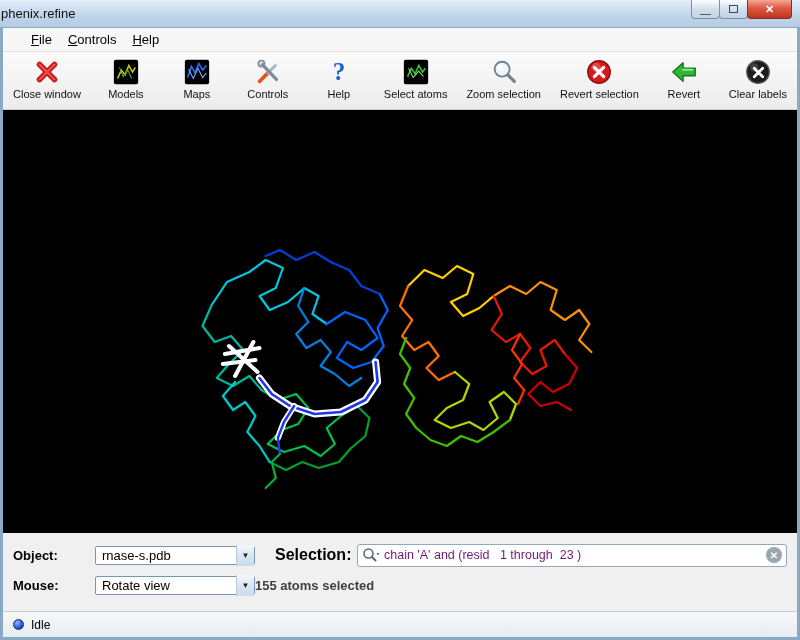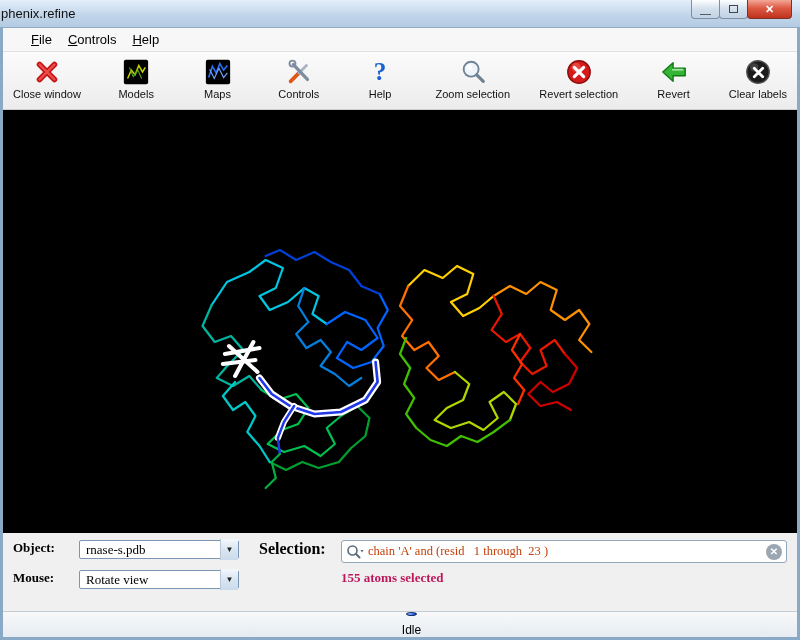--- a/index.html
+++ b/index.html
@@ -28,39 +28,39 @@
              display:flex; align-items:flex-start; justify-content:space-between; padding:4px 8px 0 8px; }
   .tool { display:flex; flex-direction:column; align-items:center; font-size:11px; color:#111;
           min-width:56px; padding:1px 2px; }
   .tool .ticon { width:30px; height:30px; display:flex; align-items:center; justify-content:center; }
   .tool .tlabel { margin-top:1px; white-space:nowrap; }
   
   .viewport { flex:1; background:#000; border-top:1px solid #44false; position:relative; overflow:hidden; }
   .viewport svg { display:block; width:100%; height:100%; }
   
   .bottompanel { height:78px; background:#f0f0f0; padding:7px 10px 4px 10px; }
-  .ctl-row { display:flex; height:30px;font-family:Liberation Serif, serif; }
+  .ctl-row { display:flex; align-items:center; height:30px; }
   .ctl-label { width:66px; font-weight:bold; font-size:13px; }
   .sel-label { width:82px; font-weight:bold; font-size:16px; margin-left:20px; }
   .combo { width:160px; height:19px; background:#fff; border:1px solid #7a96b4; border-radius:2px;
-           display:flex; align-items:center; font-size:13px; position:relative; }
+           display:flex; align-items:center; font-size:13px; position:relative;margin-left:16px; }
   .combo .combo-text { flex:1; padding-left:6px; overflow:hidden; white-space:nowrap; }
   .combo .combo-arrow { width:18px; height:21px; border-left:1px solid #b9c8d8;
            background:linear-gradient(#f4f8fc,#d9e5f1 50%,#cbdbeb); display:flex; align-items:center;
            justify-content:center; font-size:8px; color:#222; }
   .searchfield { flex:1; height:23px; background:#fff; border:1px solid #94a8bc; border-radius:3px;
                  display:flex; align-items:center; padding:0 4px; font-size:12.5px; }
   .sf-mag { width:22px; display:flex; align-items:center; }
-  .sf-text { flex:1; white-space:pre; overflow:hidden; color:#c2410c; }
+  .sf-text { flex:1; white-space:pre; overflow:hidden; color:#701a75; }
   .sf-clear { width:16px; height:16px; border-radius:50%; background:#9aa6b2; color:#fff;
               display:flex; align-items:center; justify-content:center; font-size:10px; font-weight:bold; }
-  .atoms-selected { margin-left:102px; color:#be185d; font-weight:bold; font-size:13px; }
+  .atoms-selected { color:#404040; font-weight:bold; font-size:13px; }
   
   .statusbar { height:26px; background:linear-gradient(#f8f8f8,#e6ecf2); border-top:1px solid #c4ccd4;
-               display:flex; align-items:center; padding-left:23px; font-size:12px; gap:7px;flex-direction:column; }
+               display:flex; align-items:center; padding-left:10px; font-size:12px; gap:7px; }
   .status-dot { width:11px; height:11px; border-radius:50%;
                 background:radial-gradient(circle at 35% 30%, #8cb6ff, #1a46c8 70%, #0b2a80);
                 border:1px solid #123070; }
 </style>
 </head>
 <body>
 
 <div class="window">
 
   <div class="titlebar">
@@ -132,20 +132,30 @@
 
     <div class="tool">
       <span class="ticon">
         <svg width="28" height="28" viewBox="0 0 30 30">
             <text x="15" y="24" text-anchor="middle" font-size="27" font-weight="bold" fill="#1a62d0" font-family="Liberation Serif, serif">?</text>
           </svg>
       </span>
       <span class="tlabel">Help</span>
     </div>
 
+    <div class="tool">
+      <span class="ticon">
+        <svg width="28" height="28" viewBox="0 0 30 30">
+            <rect x="2" y="2" width="26" height="26" rx="2" fill="#000"></rect>
+            <polyline points="6,20 10,11 14,17 18,8 22,15 25,11" fill="none" stroke="#39c43c" stroke-width="1.7"></polyline>
+            <polyline points="7,11 12,21 18,14 23,20" fill="none" stroke="#8fd86a" stroke-width="1.1"></polyline>
+          </svg>
+      </span>
+      <span class="tlabel">Select atoms</span>
+    </div>
 
     <div class="tool">
       <span class="ticon">
         <svg width="28" height="28" viewBox="0 0 30 30">
             <circle cx="13" cy="12" r="8" fill="#eef4fa" stroke="#6e8294" stroke-width="2"></circle>
             <circle cx="11" cy="10" r="3" fill="#ffffff" opacity="0.8"></circle>
             <line x1="19" y1="18" x2="26" y2="25" stroke="#6e8294" stroke-width="3.4" stroke-linecap="round"></line>
           </svg>
       </span>
       <span class="tlabel">Zoom selection</span>

